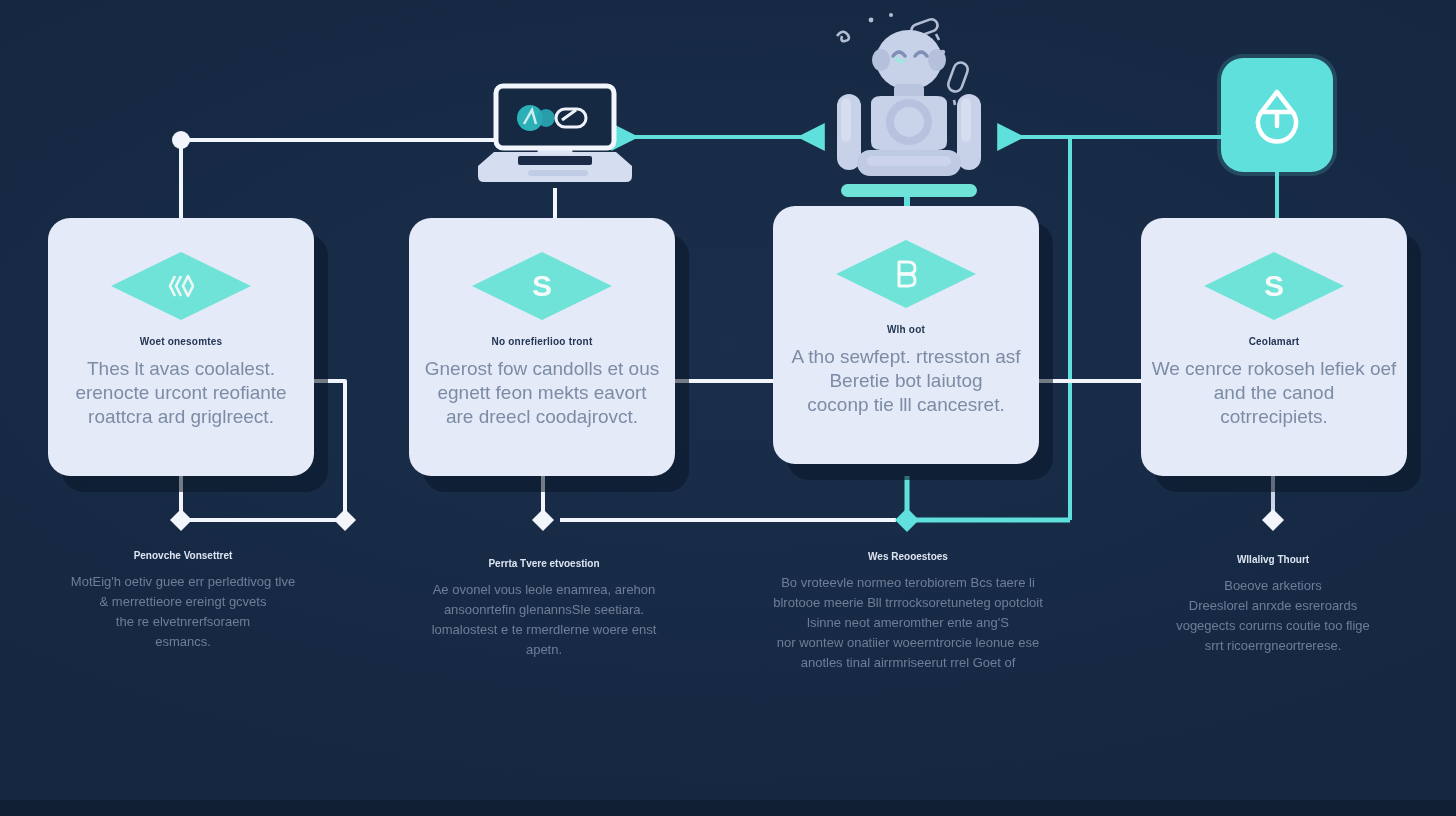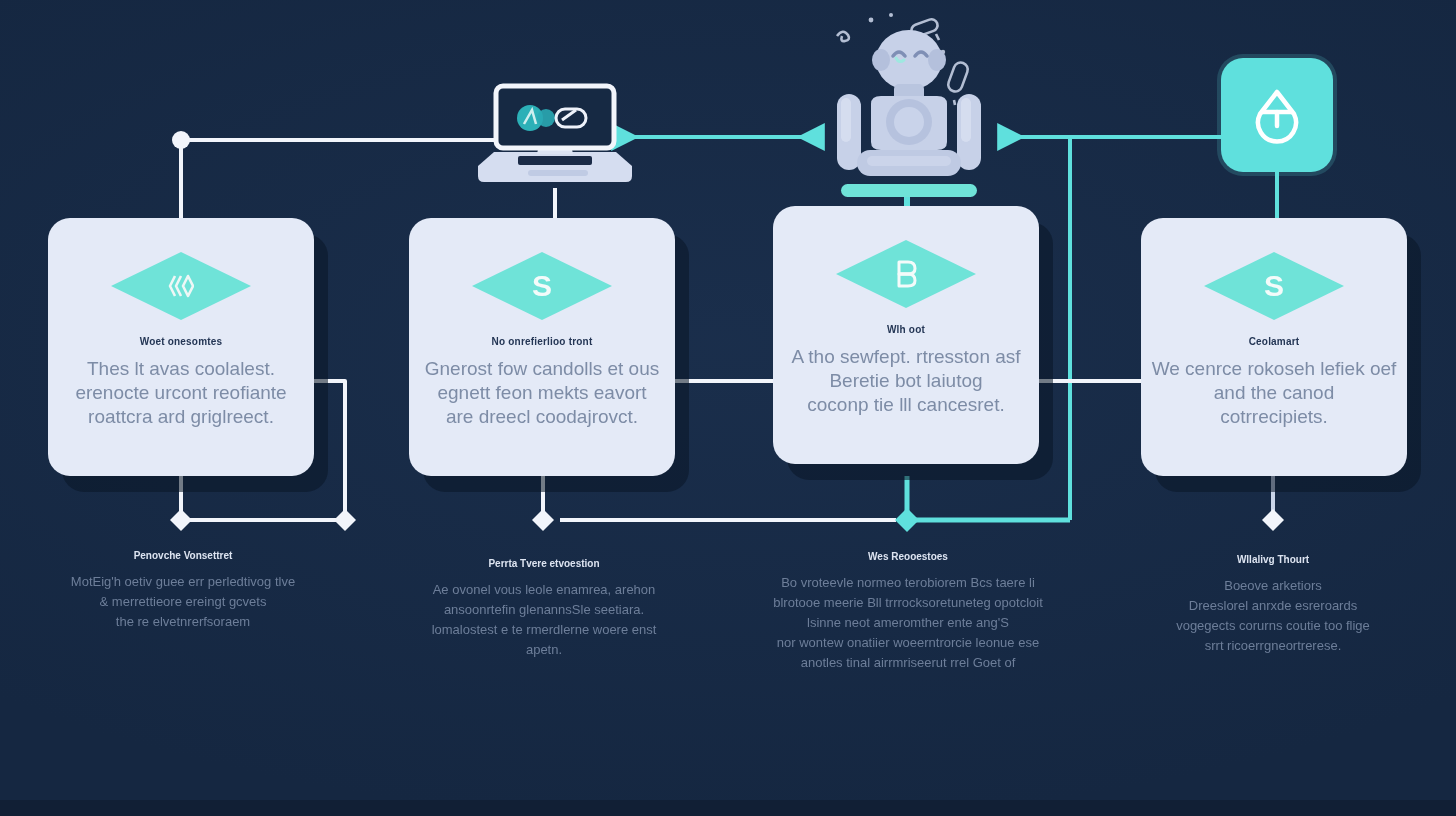--- a/index.html
+++ b/index.html
@@ -302,20 +302,21 @@
   </div>
 
   <div class="caption" id="cap-1">
     <div class="caption-title">
       <span>Penovche Vonsettret</span>
     </div>
     <div class="caption-body">
       <span>MotEig'h oetiv  guee err perledtivog  tlve</span>
       <span>&amp; merrettieore ereingt  gcvets</span>
       <span>the  re elvetnrerfsoraem</span>
+      <span>esmancs.</span>
     </div>
   </div>
 
   <div class="caption" id="cap-2">
     <div class="caption-title">
       <span>Perrta Tvere etvoestion</span>
     </div>
     <div class="caption-body">
       <span>Ae ovonel vous leole enamrea, arehon</span>
       <span>ansoonrtefin glenannsSle seetiara.</span>

